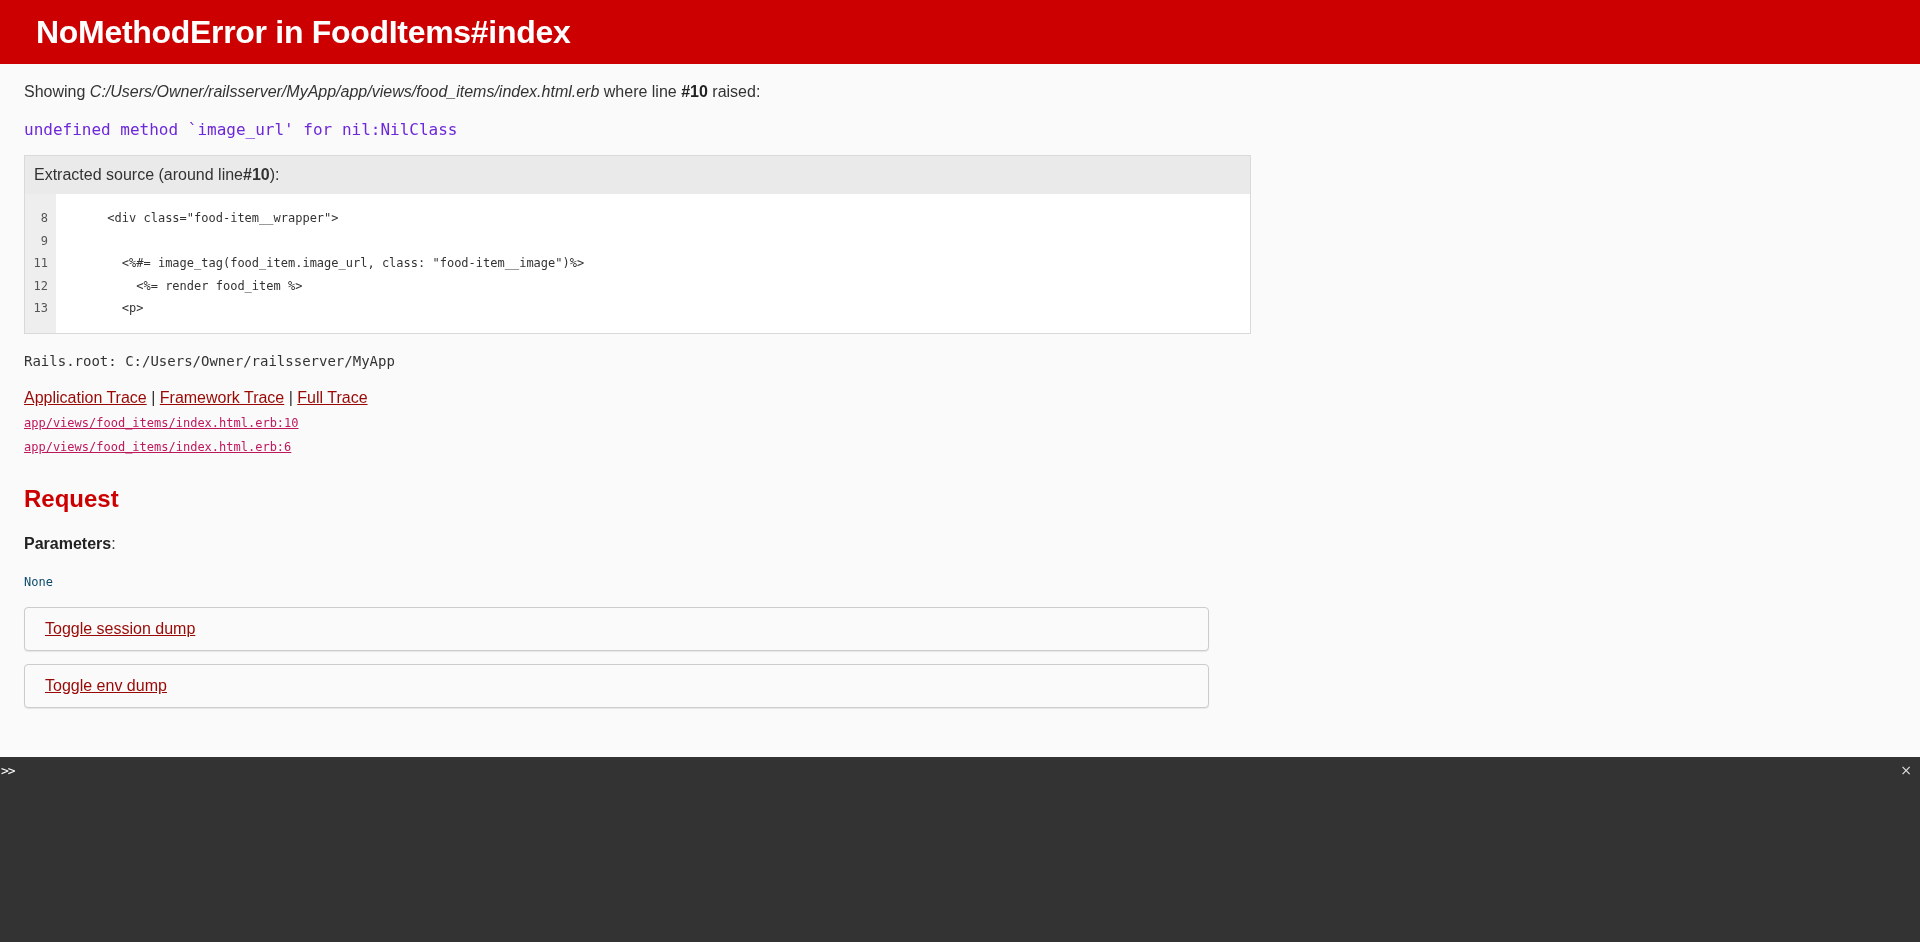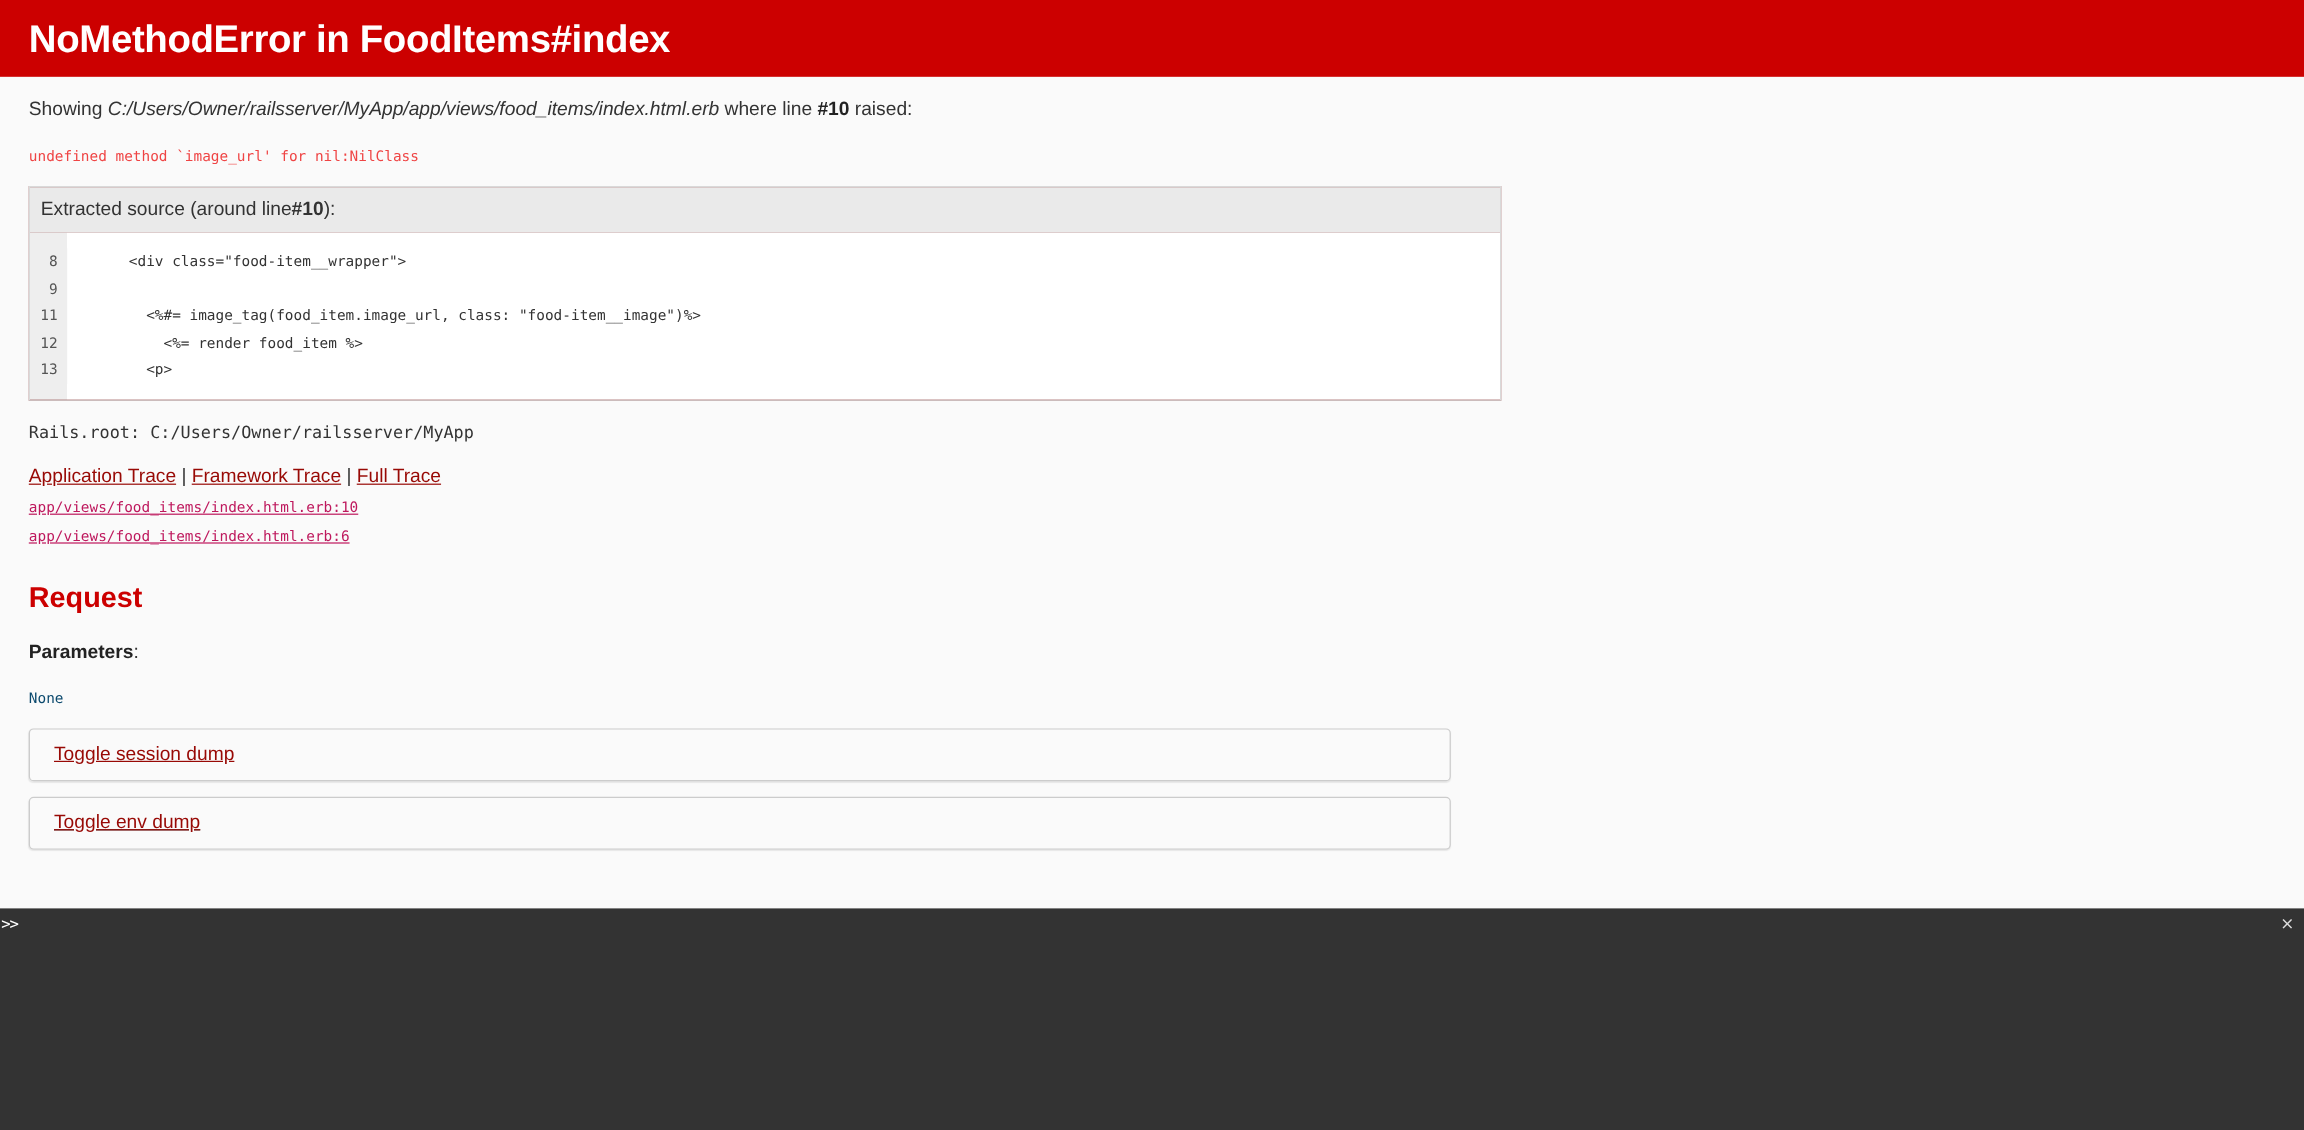--- a/index.html
+++ b/index.html
@@ -3,35 +3,35 @@
 <meta charset="utf-8">
 <style>
   html, body { margin: 0; padding: 0; }
   body {
     width: 1920px; height: 942px; overflow: hidden; position: relative;
     background: #fafafa; color: #333;
     font-family: "Liberation Sans", sans-serif; font-size: 16px;
   }
   header {
     background: #c00; color: #fff; height: 64px;
-    padding: 0 24px; box-sizing: border-box;
+    padding: 0 36px; box-sizing: border-box;
     display: flex; align-items: center;
   }
   header h1 { margin: 0; font-size: 32px; font-weight: bold; letter-spacing: -0.3px; }
   .main { padding: 0 24px; }
   .showing { margin: 18px 0 0 0; font-size: 16px; line-height: 20px; color: #333; }
   .showing i { font-style: italic; }
   .showing b { font-weight: bold; color: #222; }
   .message {
     margin: 20px 0 0 0; font-family: "DejaVu Sans Mono", monospace;
-    font-size: 12px; color: #ef4444; line-height: 16px;
+    font-size: 16px; color: #6d28d9; line-height: 16px;
   }
   .source {
     margin-top: 17px; width: 1225px;
-    border: 1px solid #d9d9d9; background: #7f1d1d;
+    border: 1px solid #d9d9d9; background: #ec4899;
   }
   .source-header {
     height: 38px; padding: 0 9px; display: flex; align-items: center;
     font-size: 16px; color: #333; background: #eaeaea;
   }
   .source-body { display: flex; background: #fff; padding: 13px 0 13px 0; }
   .line { display: flex; }
   .line .ln {
     width: 23px; text-align: right; padding-right: 8px; background: #eee;
     font-family: "DejaVu Sans Mono", monospace; font-size: 12px; color: #555;

